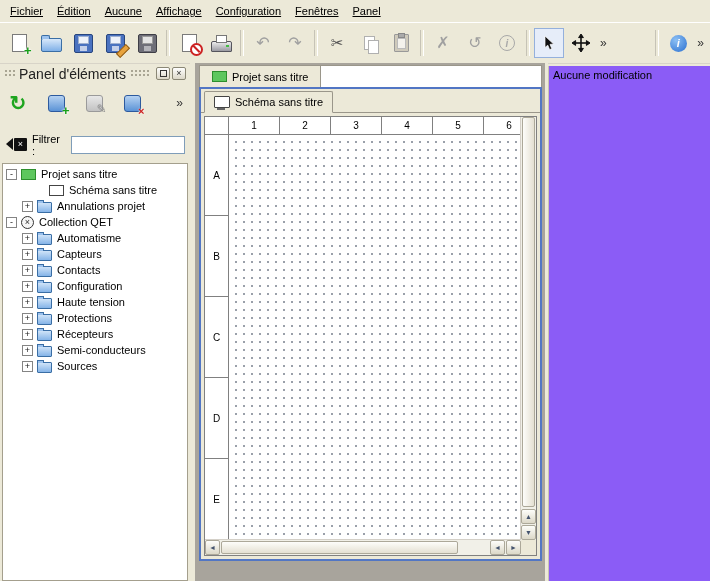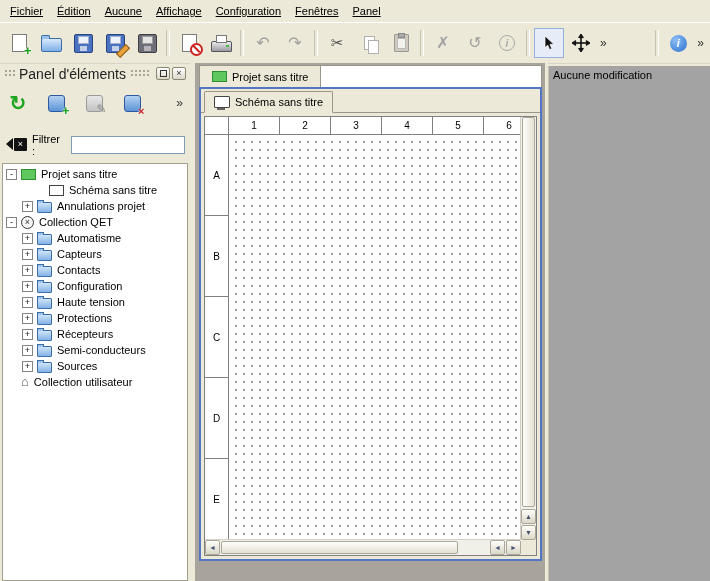--- a/index.html
+++ b/index.html
@@ -158,21 +158,21 @@
           border:1px solid #aca899;border-radius:2px;}
   .h-left{top:0;bottom:0;width:15px;left:0;}
   .h-left2{top:0;bottom:0;width:15px;right:16px;}
   .h-right{top:0;bottom:0;width:15px;right:0;}
   .a-up::before{content:"\25b2";}
   .a-down::before{content:"\25bc";}
   .a-left::before{content:"\25c4";}
   .a-right::before{content:"\25ba";}
   
   .right-dock{width:162px;flex:none;display:flex;flex-direction:column;}
-  .undo-view{flex:1;margin-top:3px;background:#a3a3a3;border-left:1px solid #c8c4b4;padding:3px 4px;font-size:11px;}
+  .undo-view{flex:1;margin-top:3px;background:#8b5cf6;border-left:1px solid #c8c4b4;padding:3px 4px;font-size:11px;}
   
   .svgwrap{display:flex;align-items:center;justify-content:center;}
 </style>
 </head>
 <body>
 
 <div class="menubar">
   <span class="menu-item">Fichier</span>
   <span class="menu-item">Édition</span>
   <span class="menu-item">Aucune</span>
@@ -369,25 +369,20 @@
       </div>
       <div class="trow d1">
         <span class="exp">+</span>
         <span class="t-ico ico-folder"></span>
         <span>Semi-conducteurs</span>
       </div>
       <div class="trow d1">
         <span class="exp">+</span>
         <span class="t-ico ico-folder"></span>
         <span>Sources</span>
-      </div>
-      <div class="trow">
-        <span class="exp hiddenx"></span>
-        <span class="t-ico ico-home"></span>
-        <span>Collection utilisateur</span>
       </div>
     </div>
   </div>
 
   <div class="vsplit"></div>
 
   <div class="mdi">
     <div class="child">
       <div class="project-tabbar">
         <div class="project-tab">

